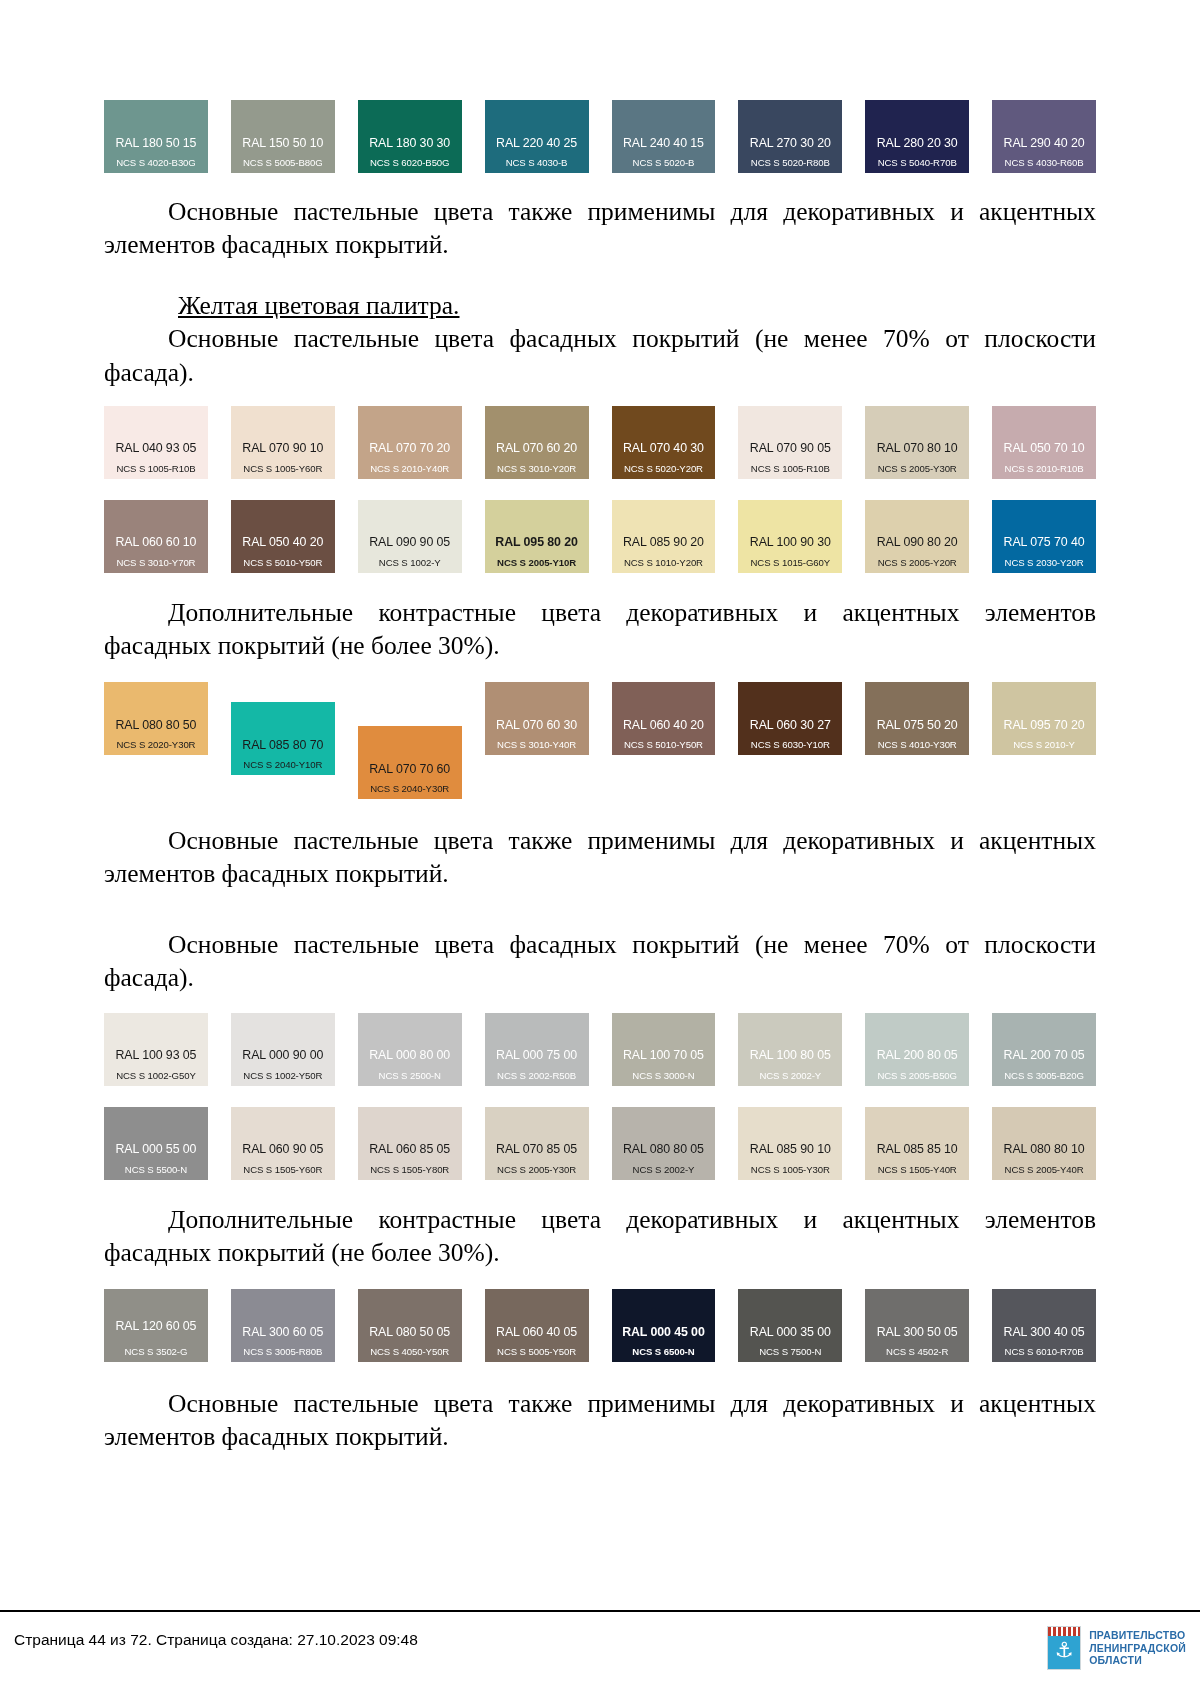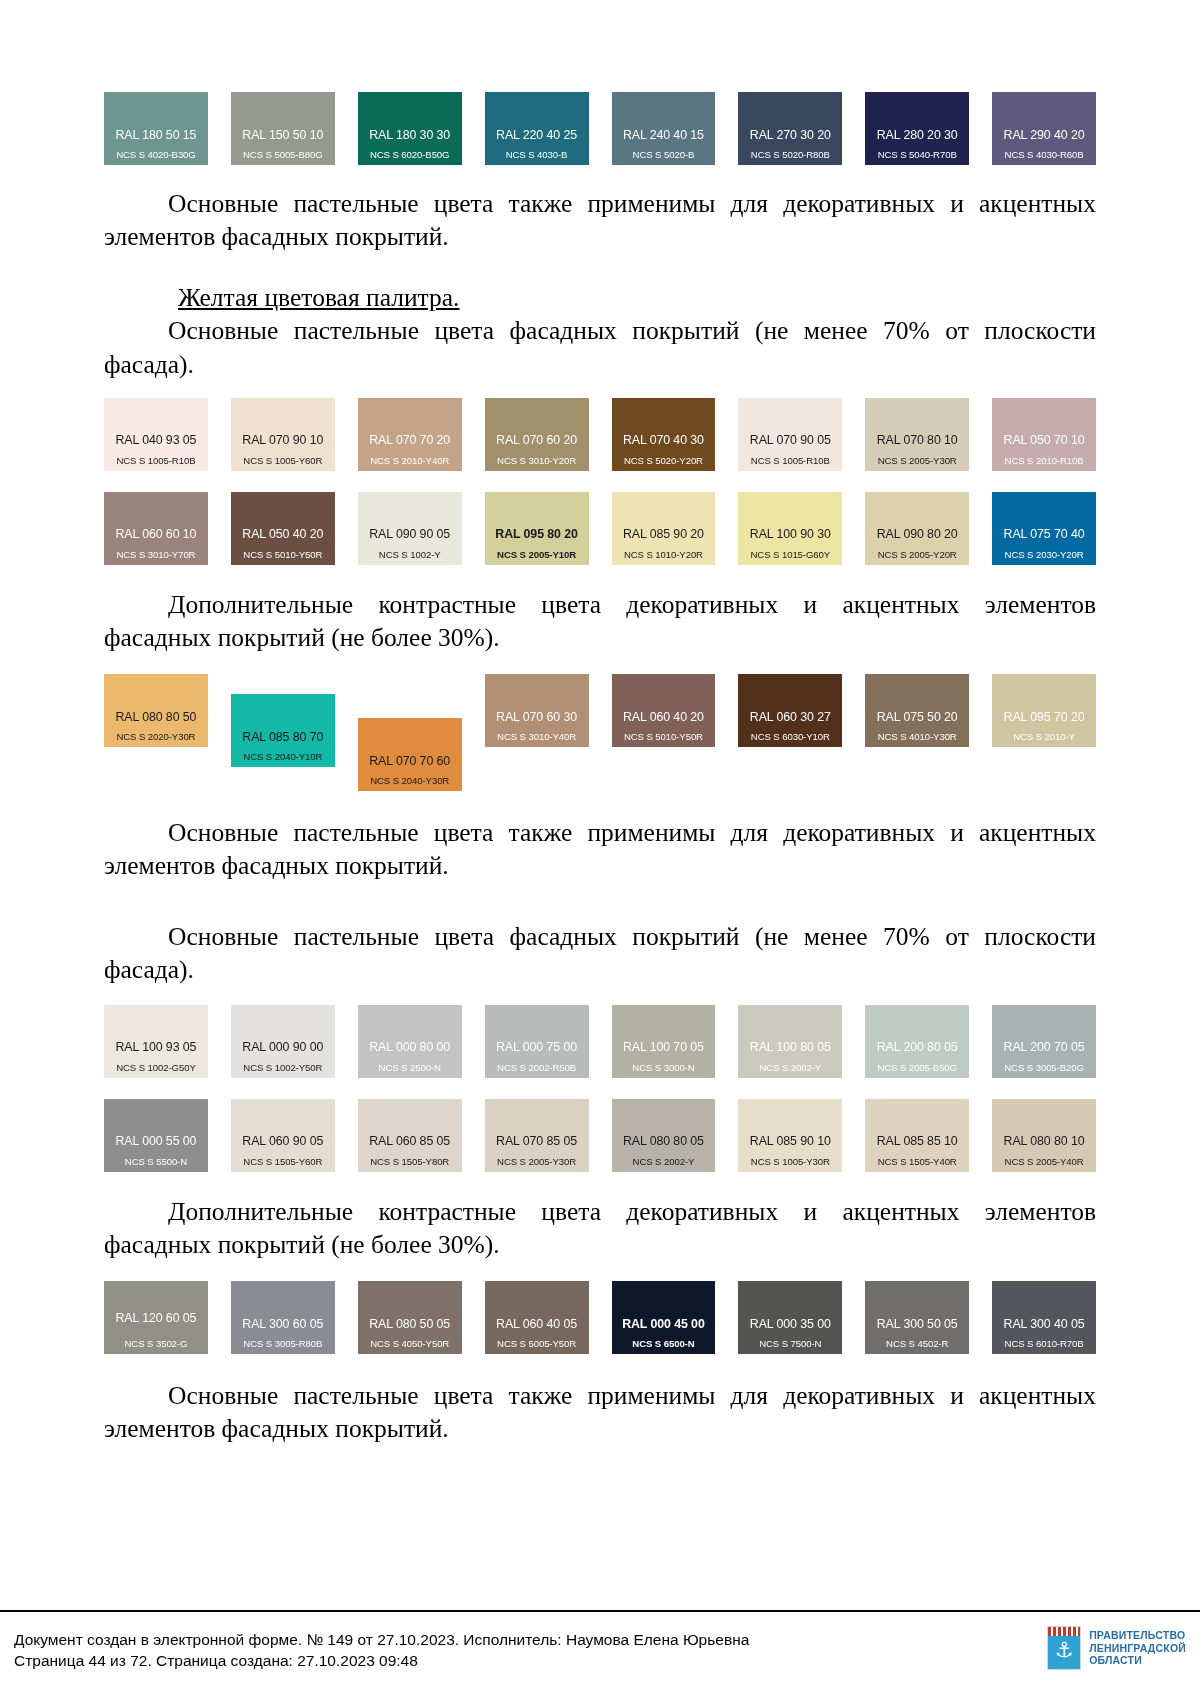--- a/index.html
+++ b/index.html
@@ -15,21 +15,21 @@
     font-family: "Liberation Serif", "DejaVu Serif", serif;
     color: #000000;
     overflow: hidden;
   }
 
   .page {
     position: relative;
     width: 1200px;
     height: 1698px;
     box-sizing: border-box;
-    padding: 8px 104px;
+    padding: 16px 104px;
   }
 
   
   .para {
     font-family: "Liberation Serif", "DejaVu Serif", serif;
     font-size: 25.5px;
     line-height: 1.30;
     text-align: justify;
     text-indent: 64px;
     margin: 0;
@@ -448,21 +448,20 @@
         <div class="ncs">NCS S 6010-R70B</div>
       </div>
     </div>
 
   <div class="gap-md" style="height:25px"></div>
 
   <p class="para">Основные пастельные цвета также применимы для декоративных и акцентных элементов фасадных покрытий.</p>
 
   <div class="footer">
     <div class="footer-inner">
-      <div class="footer-text">Документ создан в электронной форме. № 149 от 27.10.2023. Исполнитель: Наумова Елена Юрьевна</div>
       <div class="footer-text">Страница 44 из 72. Страница создана: 27.10.2023 09:48</div>
       <div class="footer-logo">
         <div class="logo-mark">
           <div class="stripes"></div>
           <div class="field"></div>
           <div class="anchor">⚓</div>
         </div>
         <div class="logo-words">
           <div>Правительство</div>
           <div>Ленинградской</div>

